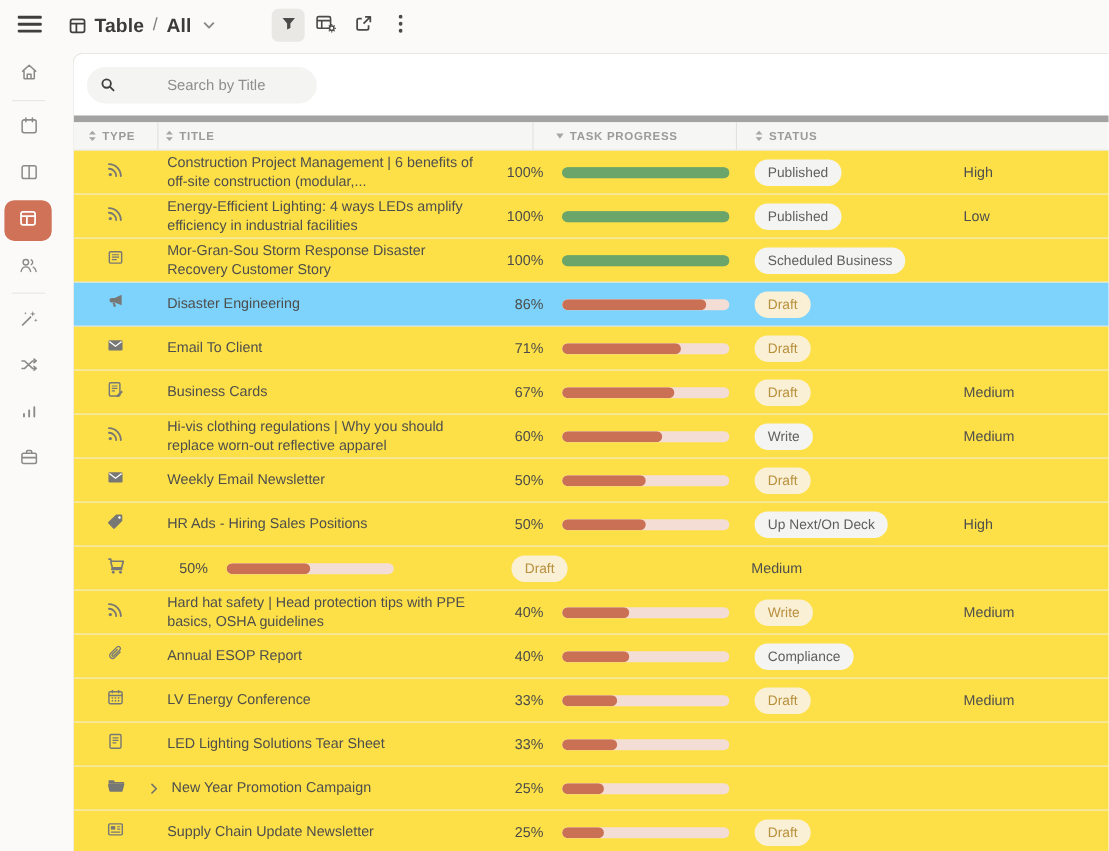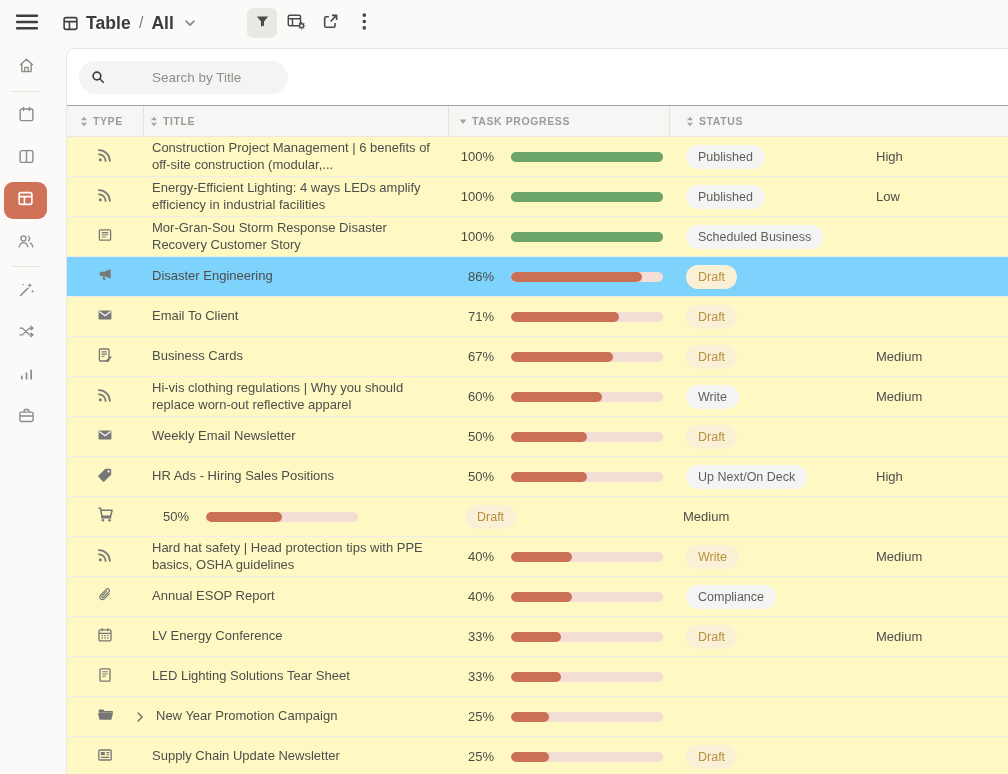--- a/index.html
+++ b/index.html
@@ -33,30 +33,30 @@
   .panel { position:absolute; left:66px; top:48px; right:0; bottom:0;
     background:#fff; border:1px solid #e8e7e4; border-right:none; border-bottom:none;
     border-top-left-radius:9px; overflow:hidden; }
   .search-row { height:56px; display:flex; align-items:center; padding-left:12px; }
   .search-box { display:flex; align-items:center; width:209px; height:33px; background:#f4f4f2; border-radius:17px; padding:0 12px; gap:7px; }
   .search-box .sicon { color:#3f3f3d; display:flex; }
   .search-box input { border:none; background:transparent; outline:none; font-family:inherit; font-size:13.5px; color:#4b4b49; width:100%;margin-left:40px; }
   .search-box input::placeholder { color:#8e8e8c; }
   
   .grid-cols { display:grid; grid-template-columns:76px 305px 221px 193px 1fr; }
-  .thead { height:32px; background:#f6f6f4; border-top:1px solid #a3a3a3; border-bottom:1px solid #e8e7e4; }
+  .thead { height:32px; background:#f6f6f4; border-top:6px solid #a3a3a3; border-bottom:1px solid #e8e7e4; }
   .th { display:flex; align-items:center; gap:5px; font-size:10.5px; font-weight:700; letter-spacing:.6px; color:#9b9b99; border-left:1px solid #e3e2df; overflow:hidden; white-space:nowrap; cursor:pointer; }
   .th:first-child { border-left:none; padding-left:13px; }
   .th:nth-child(2) { padding-left:6px; }
-  .th:nth-child(3) { padding-left:10px; }
+  .th:nth-child(3) { padding-left:20px;margin-left:36px; }
   .th:nth-child(4) { padding-left:16px; }
   .th:nth-child(5) { padding-left:7px; }
   .th .sorticon { color:#a6a6a4; display:flex; flex:none; }
   .tbody { }
-  .row { height:40px; border-bottom:1px solid #ededeb; cursor:pointer; background:#fef9c3; }
+  .row { height:40px; border-bottom:1px solid #ededeb; cursor:pointer; background:#fde047; }
   .row.hl { background:#7dd3fc; }
   .cell { display:flex; align-items:center; min-width:0; }
   .cell.type { justify-content:center; color:#777775; }
   .cell.title { padding-left:9px; padding-right:14px; position:relative; }
   .title-text { font-size:13px; line-height:1.25; color:#4e4e4c; max-width:292px; }
   .exp-chev { position:absolute; left:-9px; top:50%; transform:translateY(-50%); color:#6f6f6d; display:flex; }
   .row .cell.title.expandable { padding-left:13px; }
   .cell.progress { padding-left:6px; }
   .pct { width:40px; text-align:right; font-size:13px; color:#68686
 6; flex:none; }

